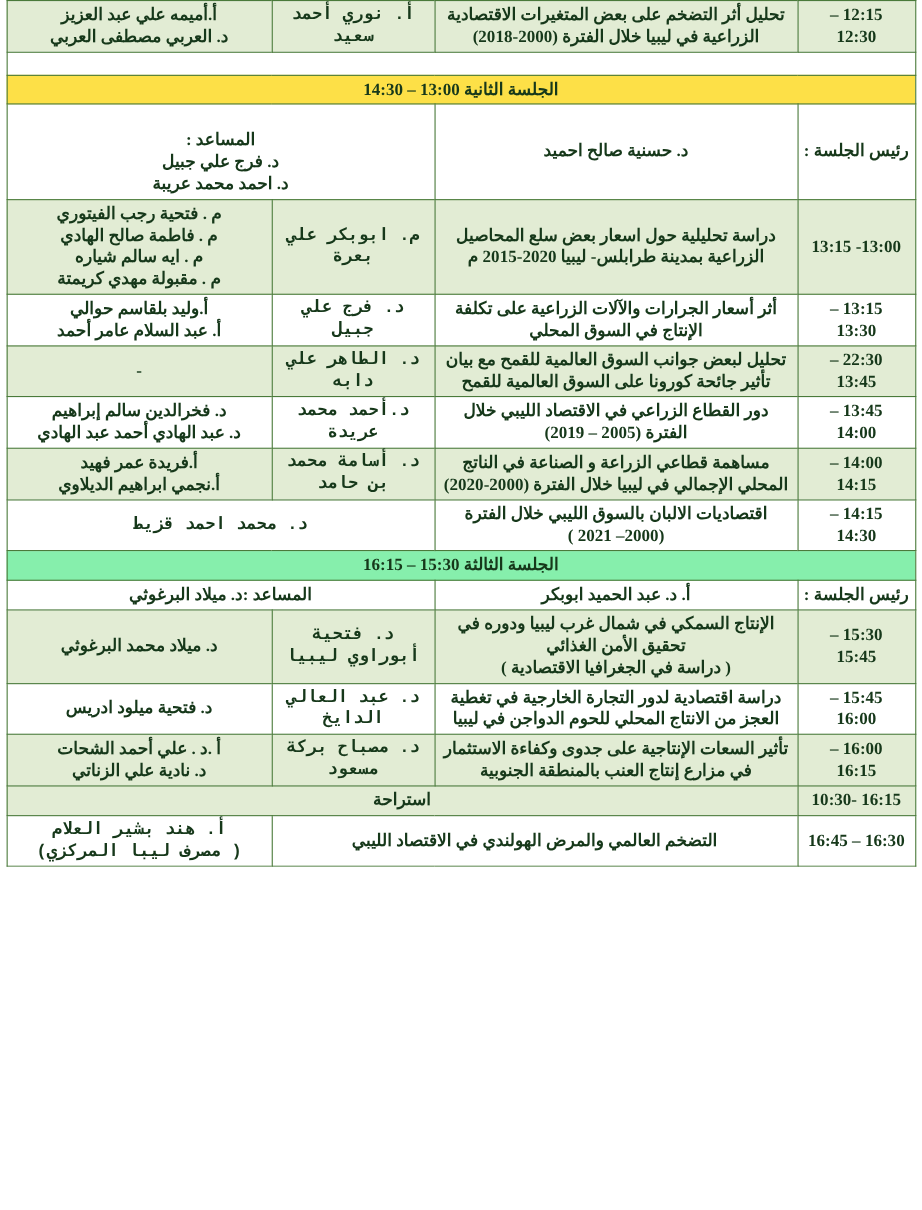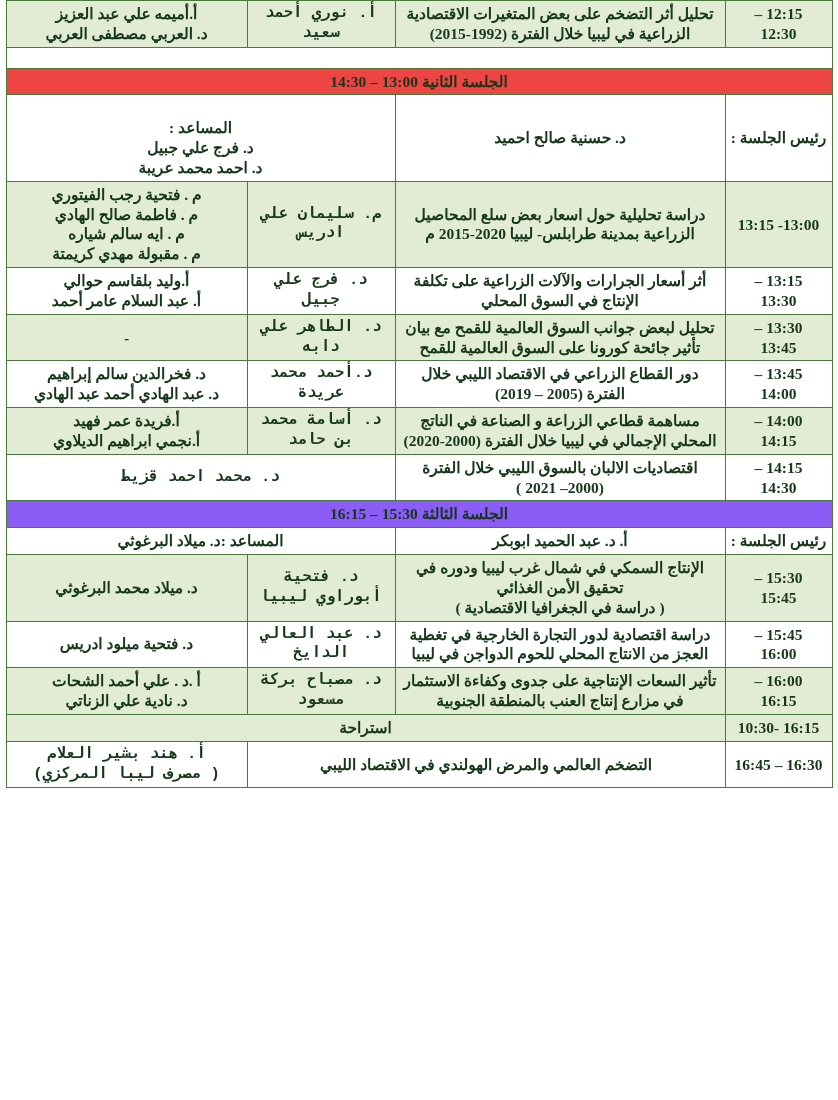--- a/index.html
+++ b/index.html
@@ -44,28 +44,28 @@
   .row-green td { background: #e2ecd4; }
   .row-white td { background: #ffffff; }
 
   .spacer td {
     background: #ffffff;
     border: none;
     height: 14px;
     padding: 0;
   }
   .band td {
-    background: #ef4444;
+    background: #fde047;
     text-align: center;
     font-size: 15.5px;
     font-weight: bold;
     padding: 4px 6px;
   }
   .band-white td {
-    background: #8b5cf6;
+    background: #86efac;
   }
   .chair-row td {
     background: #ffffff;
     font-size: 15.5px;
     font-weight: bold;
   }
   .chair-row td.chair-label {
   }
   .chair-row td.assist {
     text-align: center;
@@ -88,21 +88,21 @@
       <col class="c-time">
       <col class="c-title">
       <col class="c-presenter">
       <col class="c-disc">
     </colgroup>
     <tbody>
 
       <tr class="row-green">
         <td class="time">12:15 –
 12:30</td>
-        <td class="title">تحليل أثر التضخم على بعض المتغيرات الاقتصادية الزراعية في ليبيا خلال الفترة (1992-2015)</td>
+        <td class="title">تحليل أثر التضخم على بعض المتغيرات الاقتصادية الزراعية في ليبيا خلال الفترة (2000-2018)</td>
         <td class="presenter">أ. نوري أحمد سعيد</td>
         <td class="disc nowrap-pre">أ.أميمه علي عبد العزيز
 د. العربي مصطفى العربي</td>
       </tr>
 
       <tr class="spacer">
         <td colspan="4"></td>
       </tr>
 
       <tr class="band">
@@ -115,36 +115,36 @@
         <td class="assist nowrap-pre" colspan="2">
           <span>المساعد :</span>
           <span class="nowrap-pre">د. فرج علي جبيل
 د. احمد محمد عريبة</span>
         </td>
       </tr>
 
       <tr class="row-green">
         <td class="time">13:00- 13:15</td>
         <td class="title">دراسة تحليلية حول اسعار بعض سلع المحاصيل الزراعية بمدينة طرابلس- ليبيا 2020-2015 م</td>
-        <td class="presenter">م. سليمان علي ادريس</td>
+        <td class="presenter">م. ابوبكر علي بعرة</td>
         <td class="disc nowrap-pre">م . فتحية رجب الفيتوري
 م . فاطمة صالح الهادي
 م . ايه سالم شياره
 م . مقبولة مهدي كريمتة</td>
       </tr>
       <tr class="row-white">
         <td class="time nowrap-pre">13:15 –
 13:30</td>
         <td class="title">أثر أسعار الجرارات والآلات الزراعية على تكلفة الإنتاج في السوق المحلي</td>
         <td class="presenter">د. فرج علي جبيل</td>
         <td class="disc nowrap-pre">أ.وليد بلقاسم حوالي
 أ. عبد السلام عامر أحمد</td>
       </tr>
       <tr class="row-green">
-        <td class="time nowrap-pre">13:30 –
+        <td class="time nowrap-pre">22:30 –
 13:45</td>
         <td class="title">تحليل لبعض جوانب السوق العالمية للقمح مع بيان تأثير جائحة كورونا على السوق العالمية للقمح</td>
         <td class="presenter">د. الطاهر علي دابه</td>
         <td class="disc nowrap-pre">-</td>
       </tr>
       <tr class="row-white">
         <td class="time nowrap-pre">13:45 –
 14:00</td>
         <td class="title">دور القطاع الزراعي في الاقتصاد الليبي خلال الفترة (2005 – 2019)</td>
         <td class="presenter">د.أحمد محمد عريدة</td>

